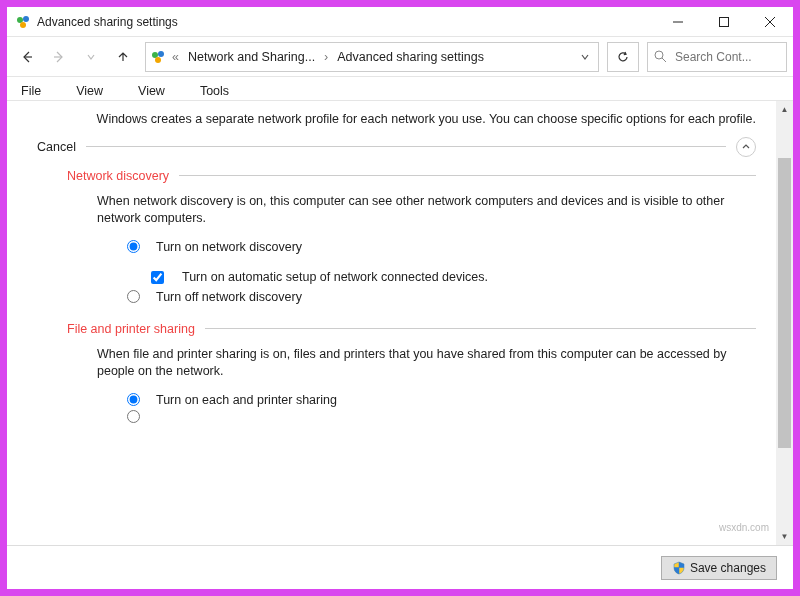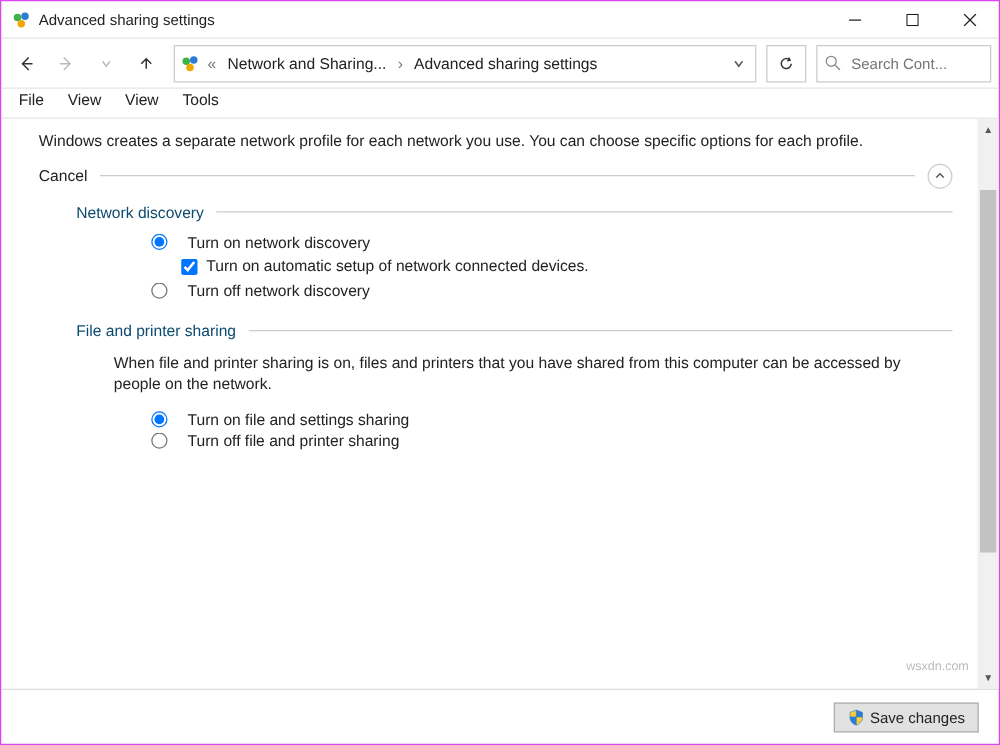--- a/index.html
+++ b/index.html
@@ -1,53 +1,53 @@
 <!DOCTYPE html>
 <html><head>
 <meta charset="utf-8">
 <style>
   * { box-sizing: border-box; }
   html, body { margin:0; padding:0; font-family: "Segoe UI", Tahoma, sans-serif; font-size:12.5px; color:#222; background:#fff; }
-  .window { width:800px; height:596px; border:1px solid #d946ef; display:flex; flex-direction:column; position:relative; }
+  .window { width:800px; height:596px; border:7px solid #d946ef; display:flex; flex-direction:column; position:relative; }
   
   .titlebar { height:30px; display:flex; align-items:center; padding-left:8px; border-bottom:1px solid #e5e5e5; }
   .titlebar .icon { margin-right:6px; }
   .titlebar .title { flex:1; font-size:12px; }
   .winbtns { display:flex; height:100%; }
   .winbtn { width:46px; display:flex; align-items:center; justify-content:center; cursor:default; }
   
   .navrow { height:40px; display:flex; align-items:center; padding:4px 6px; gap:4px; border-bottom:1px solid #e5e5e5; }
   .navbtn { width:28px; height:28px; display:flex; align-items:center; justify-content:center; cursor:default; color:#555; }
   .navbtn.disabled { color:#bbb; }
   .addrwrap { flex:1; height:30px; border:1px solid #ccc; display:flex; align-items:center; padding:0 4px; gap:4px; margin:0 4px; }
   .addrwrap .sep { color:#777; margin:0 2px; }
   .addrwrap .crumb { padding:2px 3px; cursor:default; }
   .addrwrap .spacer { flex:1; }
   .addrwrap .dropdown { padding:0 4px; color:#555; }
   .refreshbtn { width:32px; height:30px; border:1px solid #ccc; display:flex; align-items:center; justify-content:center; cursor:default; }
   .searchbox { width:140px; height:30px; border:1px solid #ccc; display:flex; align-items:center; padding:0 6px; gap:6px; color:#777; margin-left:4px; }
   .searchbox input { border:none; outline:none; width:95px; font-size:12px; color:#15803d; background:transparent; }
   
-  .menurow { height:24px; display:flex; align-items:flex-start; padding:0 6px; gap:3px; border-bottom:1px solid #e5e5e5; }
+  .menurow { height:24px; display:flex; align-items:flex-end; padding:0 6px; gap:19px; border-bottom:1px solid #e5e5e5; }
   .menuitem { padding:2px 8px; cursor:default; }
   
   .contentarea { flex:1; display:flex; overflow:hidden; }
   .content { flex:1; overflow-y:auto; padding:10px 20px 0 30px; position:relative; }
-  .intro { line-height:1.4; margin-bottom:0; }
+  .intro { line-height:1.4; margin-bottom:0;text-align:right; }
   .section-hdr { display:flex; align-items:center; margin:8px 0 12px 0; }
   .section-hdr .label { margin-right:10px; }
   .section-hdr .line { flex:1; height:1px; background:#ccc; }
   .collapse { width:20px; height:20px; border:1px solid #ccc; border-radius:50%; display:flex; align-items:center; justify-content:center; margin-left:10px; font-size:9px; color:#555; cursor:default; }
   .subhdr { display:flex; align-items:center; margin:10px 0 10px 30px; }
-  .subhdr .label { margin-right:10px; color:#0c4a6e; }
+  .subhdr .label { margin-right:10px; color:#ef4444; }
   .subhdr .line { flex:1; height:1px; background:#ccc; }
   .desc { margin:0 10px 12px 60px; line-height:1.4; }
   .option { display:flex; align-items:center; margin:3px 0 3px 90px; gap:16px; }
   .option input { margin:0; }
-  .suboption { display:flex; align-items:center; margin:3px 0 3px 110px; gap:4px; }
+  .suboption { display:flex; align-items:center; margin:14px 0 3px 110px; gap:15px; }
   
   .footer { height:44px; border-top:1px solid #ddd; display:flex; align-items:center; justify-content:flex-end; padding:0 16px; gap:0; }
   .footbtn { height:24px; min-width:92px; border:1px solid #adadad; background:#e1e1e1; display:flex; align-items:center; justify-content:center; padding:0 10px; font-size:12px; cursor:default; gap:4px; }
   
   .fakescroll { width:17px; background:#f0f0f0; display:flex; flex-direction:column; }
   .fakescroll .arrow { height:17px; display:flex; align-items:center; justify-content:center; font-size:8px; color:#555; }
   .fakescroll .thumbtrack { flex:1; position:relative; }
   .fakescroll .thumb { position:absolute; left:2px; right:2px; top:40px; height:290px; background:#c2c2c2; }
   
   .watermark { position:absolute; right:24px; bottom:56px; font-size:10px; color:#bbb; }
@@ -165,45 +165,45 @@
           <svg width="10" height="10">
               <path d="M2 6 L5 3 L8 6" fill="none" stroke="#555" stroke-width="1.2"></path>
             </svg>
         </span>
       </div>
 
       <div class="subhdr">
         <span class="label">Network discovery</span>
         <span class="line"></span>
       </div>
+      <div class="desc">When network discovery is on, this computer can see other network computers and devices and is visible to other network computers.</div>
       <label class="option">
         <input type="radio" name="nd" checked="" style="">
         <span>Turn on network discovery</span>
       </label>
       <label class="suboption">
         <input type="checkbox" checked="" style="">
         <span>Turn on automatic setup of network connected devices.</span>
       </label>
       <label class="option">
         <input type="radio" name="nd" style="">
         <span>Turn off network discovery</span>
       </label>
 
       <div class="subhdr" style="margin-top:18px;">
         <span class="label">File and printer sharing</span>
         <span class="line"></span>
       </div>
       <div class="desc">When file and printer sharing is on, files and printers that you have shared from this computer can be accessed by people on the network.</div>
       <label class="option">
         <input type="radio" name="fp" checked="" style="">
-        <span>Turn on file and settings sharing</span>
+        <span>Turn on each and printer sharing</span>
       </label>
       <label class="option">
         <input type="radio" name="fp" style="">
-        <span>Turn off file and printer sharing</span>
       </label>
 
     </div>
     <div class="fakescroll">
       <div class="arrow">▲</div>
       <div class="thumbtrack">
           <div class="thumb"></div>
         </div>
       <div class="arrow">▼</div>
     </div>

